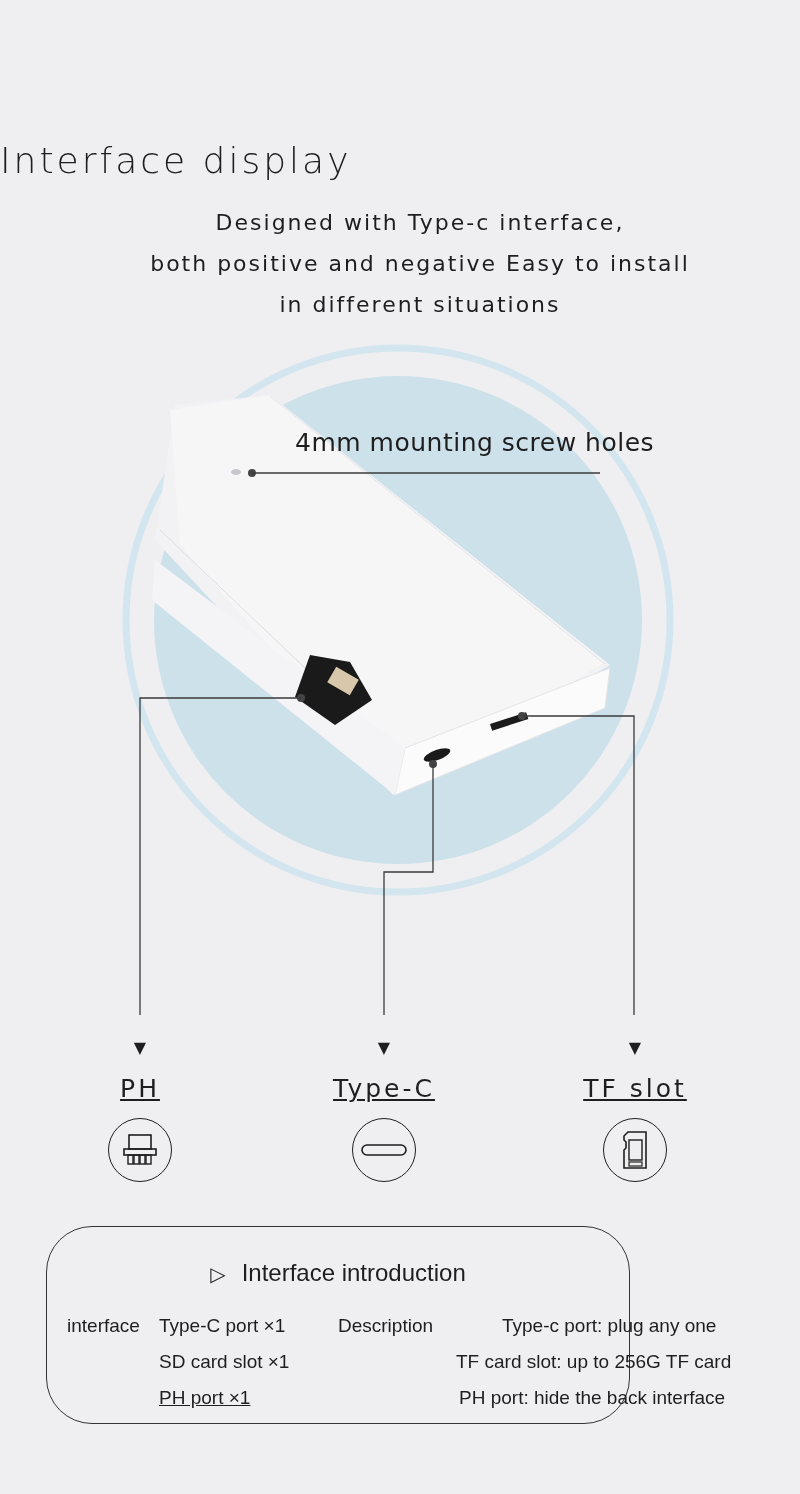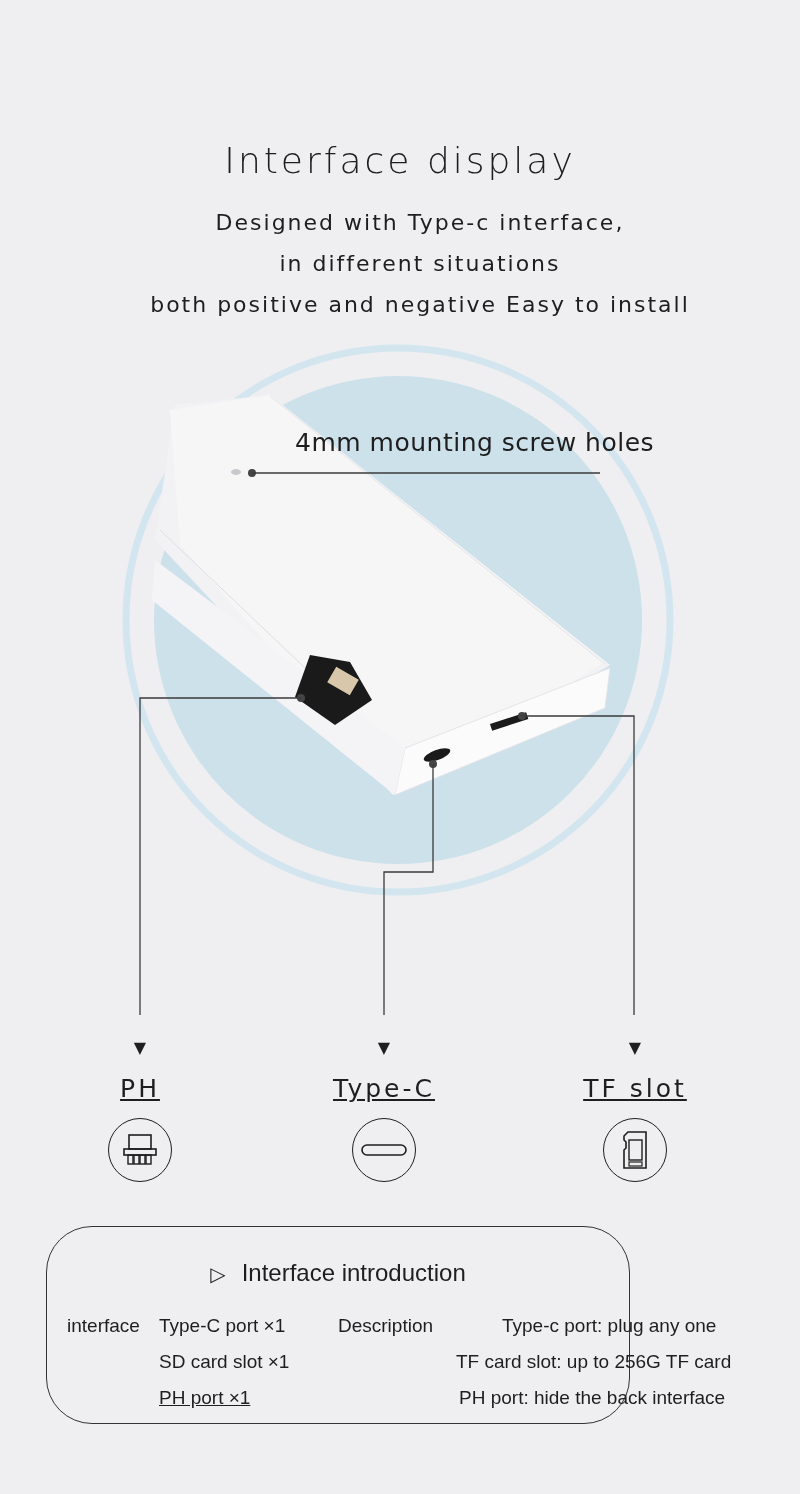--- a/index.html
+++ b/index.html
@@ -5,21 +5,21 @@
   html, body { margin:0; padding:0; }
   body {
     width:800px; height:1494px; overflow:hidden;
     background:#efeff1;
     font-family:"DejaVu Sans", sans-serif;
     color:#1e1e1e;
     position:relative;
   }
   .title {
     position:absolute; left:0; right:0; top:140px;
-    text-align:center; font-size:36px; letter-spacing:3px; font-weight:300;
+    font-size:36px; letter-spacing:3px; font-weight:300;
   }
   .subtitle {
     position:absolute; left:0; right:0; top:202px;
     text-align:center; font-size:22px; letter-spacing:2px; line-height:41px;margin-left:40px;
   }
   .subtitle div { margin:0; }
   .diagram { position:absolute; left:0; top:0; width:800px; height:1060px; }
   .label-screw {
     position:absolute; left:295px; top:428px; font-size:25px; letter-spacing:0.5px;
   }
@@ -43,22 +43,22 @@
   }
   .intro-title .tri { display:inline-block; margin-right:16px; font-size:20px; }
   .cell { position:absolute; font-size:19px; white-space:nowrap; }
 </style>
 </head>
 <body>
 
 <div class="title">Interface display</div>
 <div class="subtitle">
   <div>Designed with Type-c interface,</div>
+  <div>both positive and negative Easy to install</div>
   <div>in different situations</div>
-  <div>both positive and negative Easy to install</div>
 </div>
 
 <svg class="diagram" viewBox="0 0 800 1060" xmlns="http://www.w3.org/2000/svg">
 
   <circle cx="398" cy="620" r="272" fill="none" stroke="#d3e6ef" stroke-width="7"></circle>
 
   <circle cx="398" cy="620" r="244" fill="#cde1eb"></circle>
 
   <polygon points="270,395 610,665 393,795 155,540 175,405" fill="#f2f2f4"></polygon>
   <polygon points="270,395 605,662 395,790 180,545 170,410" fill="#f6f6f7"></polygon>

